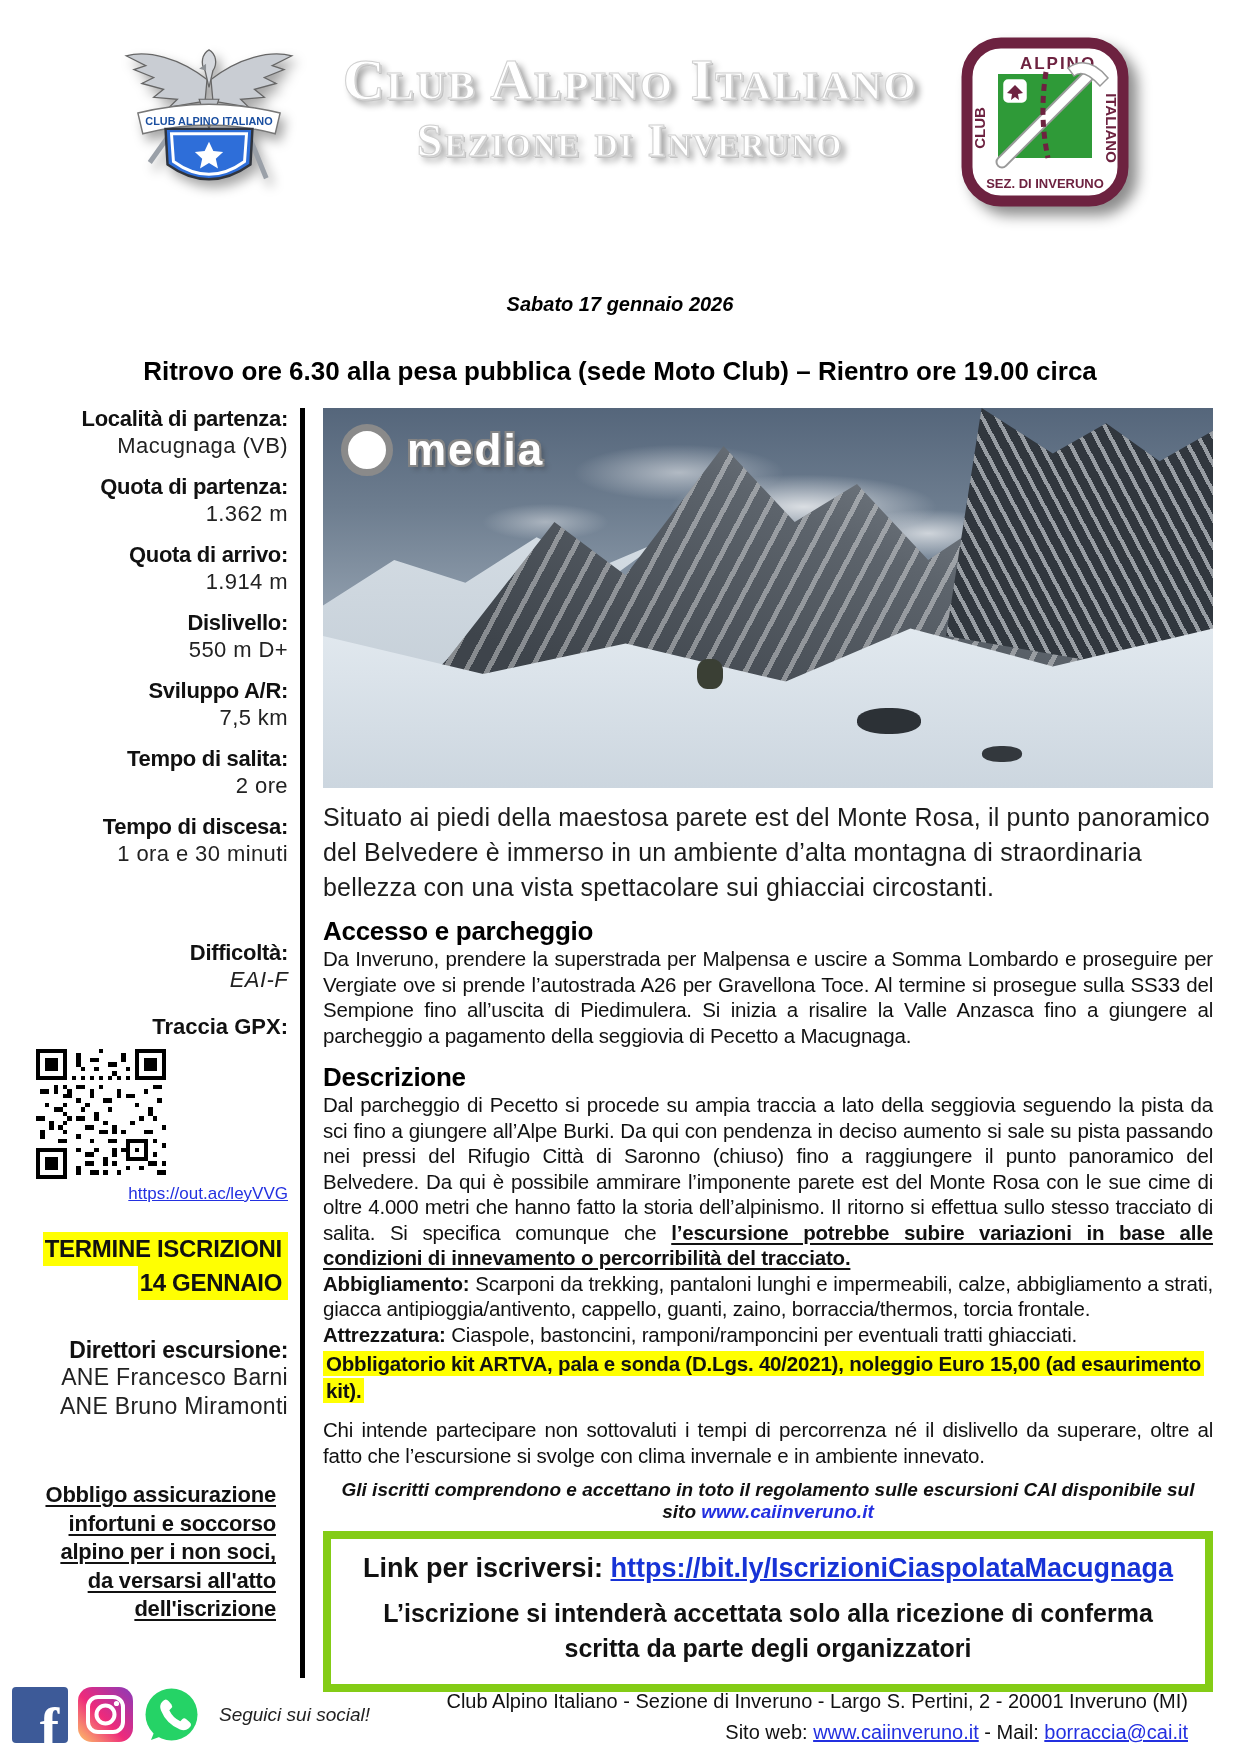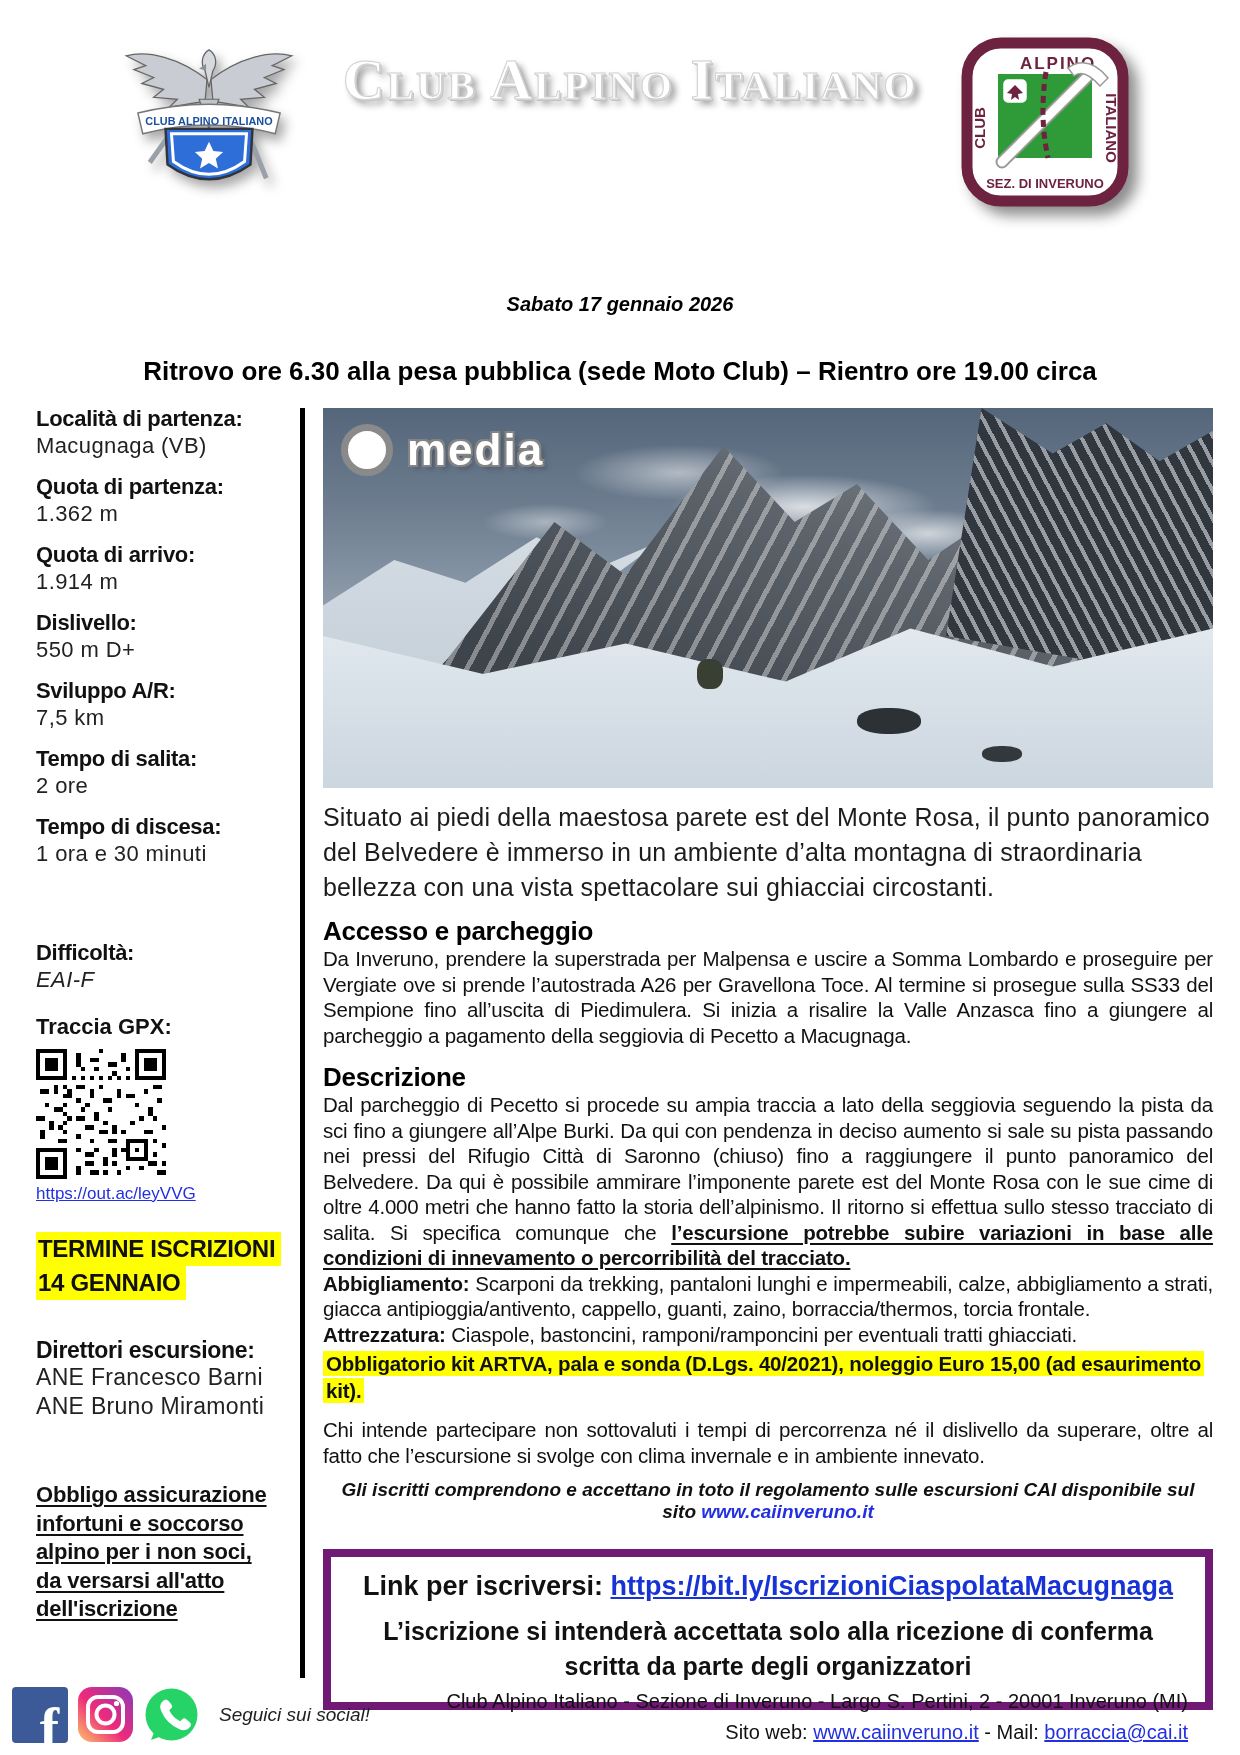--- a/index.html
+++ b/index.html
@@ -26,21 +26,21 @@
                text-shadow:2px 2px 0 #20208c,-1px -1px 0 #20208c,4px 4px 6px #9a9ab4;}
   .date-line{position:absolute;left:0;top:293px;width:100%;text-align:center;
              font-size:20px;font-weight:bold;font-style:italic;color:#000;}
   .meeting-line{position:absolute;left:0;top:356px;width:100%;text-align:center;
                 font-size:26px;font-weight:bold;color:#000;}
 
   
   .divider{position:absolute;left:300px;top:408px;width:5px;height:1270px;background:#000;}
 
   
-  .sidebar{position:absolute;left:36px;top:406px;width:252px;}
+  .sidebar{position:absolute;left:36px;top:406px;width:252px;text-align:right;}
   .sb-item{margin-bottom:16px;}
   .sb-label{font-weight:bold;font-size:22px;line-height:25px;letter-spacing:-0.3px;}
   .sb-value{font-size:22px;line-height:25px;margin-top:2px;letter-spacing:.4px;color:#222;}
   .sb-item.difficulty{margin-top:74px;}
   .sb-item.difficulty .sb-value{font-style:italic;}
   .gpx-label{margin-top:22px;font-weight:bold;font-size:22px;line-height:25px;}
   .qr{margin-top:10px;width:130px;height:130px;display:block;}
   .gpx-link{display:inline-block;margin-top:5px;font-size:17px;color:#2330e0;
             text-decoration:underline;cursor:pointer;}
   .deadline{margin-top:28px;font-weight:bold;font-size:24px;line-height:31px;letter-spacing:-0.3px;}
@@ -87,21 +87,21 @@
   .body-text{font-size:20.5px;line-height:25.5px;text-align:justify;letter-spacing:-0.2px;color:#111;}
   .emphasis{font-weight:bold;text-decoration:underline;text-underline-offset:3px;}
   .gear{}
   .inline-label{font-weight:bold;}
   .kit-line{margin-top:3px;font-size:20.5px;line-height:27px;}
   .kit-line span{background:#ffff02;font-weight:bold;letter-spacing:-0.2px;
       -webkit-box-decoration-break:clone;box-decoration-break:clone;padding:1px 3px;}
   .warning{margin-top:13px;}
   .rules{margin-top:11px;text-align:center;font-size:19px;font-style:italic;font-weight:bold;}
   .rules .link{color:#2330e0;}
-  .signup-box{margin-top:26px;border:8px solid #701a75;padding:14px 16px 18px;text-align:center;}
+  .signup-box{margin-top:8px;border:8px solid #84cc16;padding:14px 16px 18px;text-align:center;}
   .signup-line{font-size:27px;font-weight:bold;}
   .signup-link{color:#1733d6;text-decoration:underline;cursor:pointer;}
   .signup-note{margin-top:12px;font-size:25px;font-weight:bold;line-height:35px;}
 
   
   .social{position:absolute;left:12px;top:1686px;display:flex;align-items:center;gap:9px;}
   .icon-fb{width:56px;height:56px;background:#3d5a98;border-radius:4px;position:relative;overflow:hidden;}
   .icon-fb span{position:absolute;right:9px;bottom:-14px;color:#fff;font-family:"Liberation Serif",serif;
       font-weight:bold;font-size:58px;line-height:1;}
   .icon-ig,.icon-wa{width:57px;height:57px;display:block;}
@@ -126,20 +126,21 @@
     <line x1="130" y1="96" x2="148" y2="140" stroke="#9aa0a8" stroke-width="5"></line>
     <path d="M18 74 Q90 56 162 74 L157 95 Q90 77 23 95 Z" fill="#fff" stroke="#777" stroke-width="1.5"></path>
     <text x="90" y="86" text-anchor="middle" font-size="11" font-weight="bold" fill="#1b4fa0" font-family="Liberation Sans, sans-serif">CLUB ALPINO ITALIANO</text>
     <path d="M46 90 L134 90 L132 126 Q90 156 48 126 Z" fill="#2e6ed9" stroke="#30343c" stroke-width="2.5"></path>
     <path d="M52 95 L128 95 L126 123 Q90 149 54 123 Z" fill="none" stroke="#fff" stroke-width="3"></path>
     <polygon fill="#fff" points="90,103 94.4,112.4 104.3,113.4 96.9,120.2 99.1,130 90,124.6 80.9,130 83.1,120.2 75.7,113.4 85.6,112.4"></polygon>
   </svg>
 
   <div class="header-text">
     <div class="header-line1">Club Alpino Italiano</div>
+    <div class="header-line2">Sezione di Inveruno</div>
   </div>
 
   <svg class="logo-inv" viewBox="0 0 170 172">
     <rect x="7" y="7" width="156" height="158" rx="34" fill="#fff" stroke="#6d2240" stroke-width="11"></rect>
     <text x="98" y="33" text-anchor="middle" font-size="17" font-weight="bold" fill="#6d2240" letter-spacing="2" font-family="Liberation Sans, sans-serif">ALPINO</text>
     <text x="25" y="92" text-anchor="middle" font-size="15" font-weight="bold" fill="#6d2240" transform="rotate(-90 25 92)" font-family="Liberation Sans, sans-serif">CLUB</text>
     <text x="146" y="92" text-anchor="middle" font-size="15" font-weight="bold" fill="#6d2240" transform="rotate(90 146 92)" font-family="Liberation Sans, sans-serif">ITALIANO</text>
     <polygon points="38,38 132,38 132,122 38,122" fill="#2f9a38"></polygon>
     <line x1="42" y1="126" x2="128" y2="40" stroke="#9a9a9a" stroke-width="13" stroke-linecap="round"></line>
     <line x1="42" y1="126" x2="128" y2="40" stroke="#fff" stroke-width="9" stroke-linecap="round"></line>

